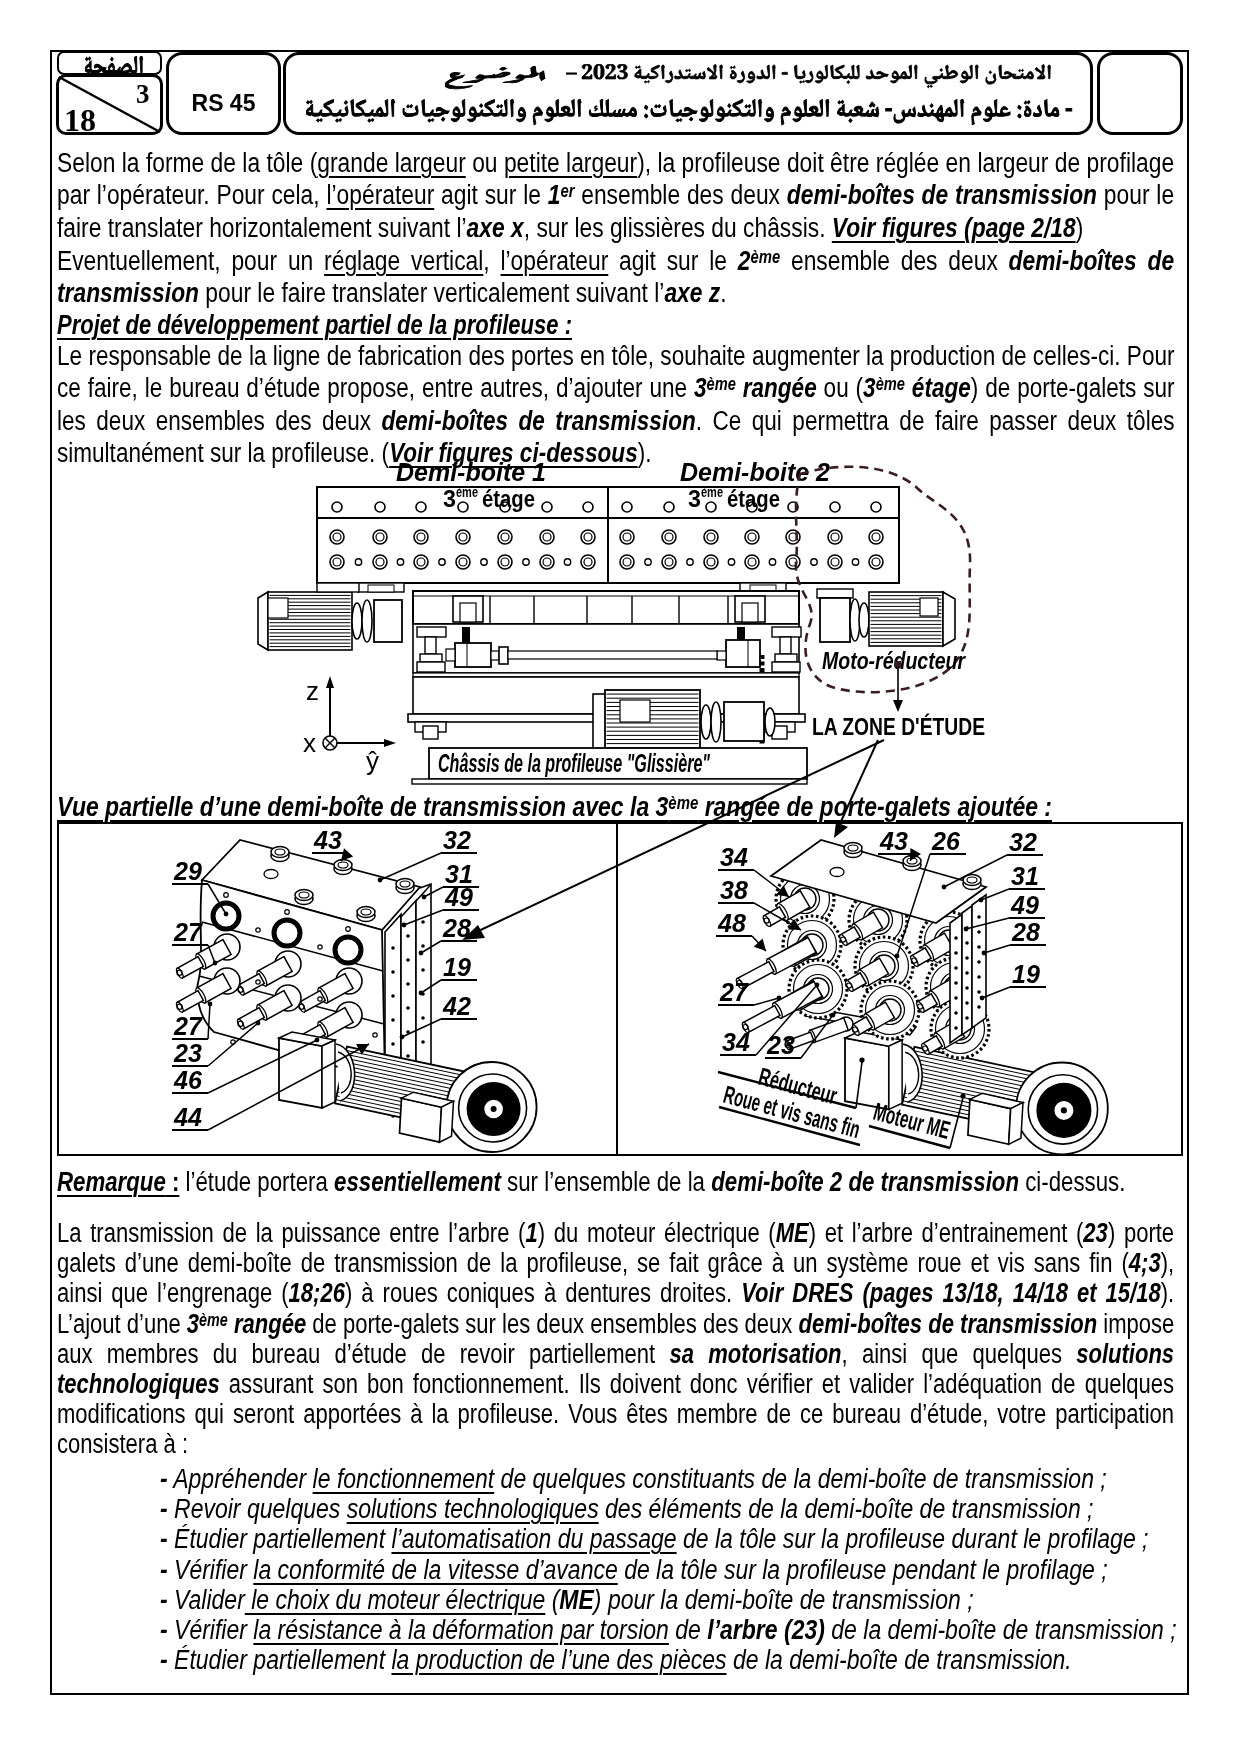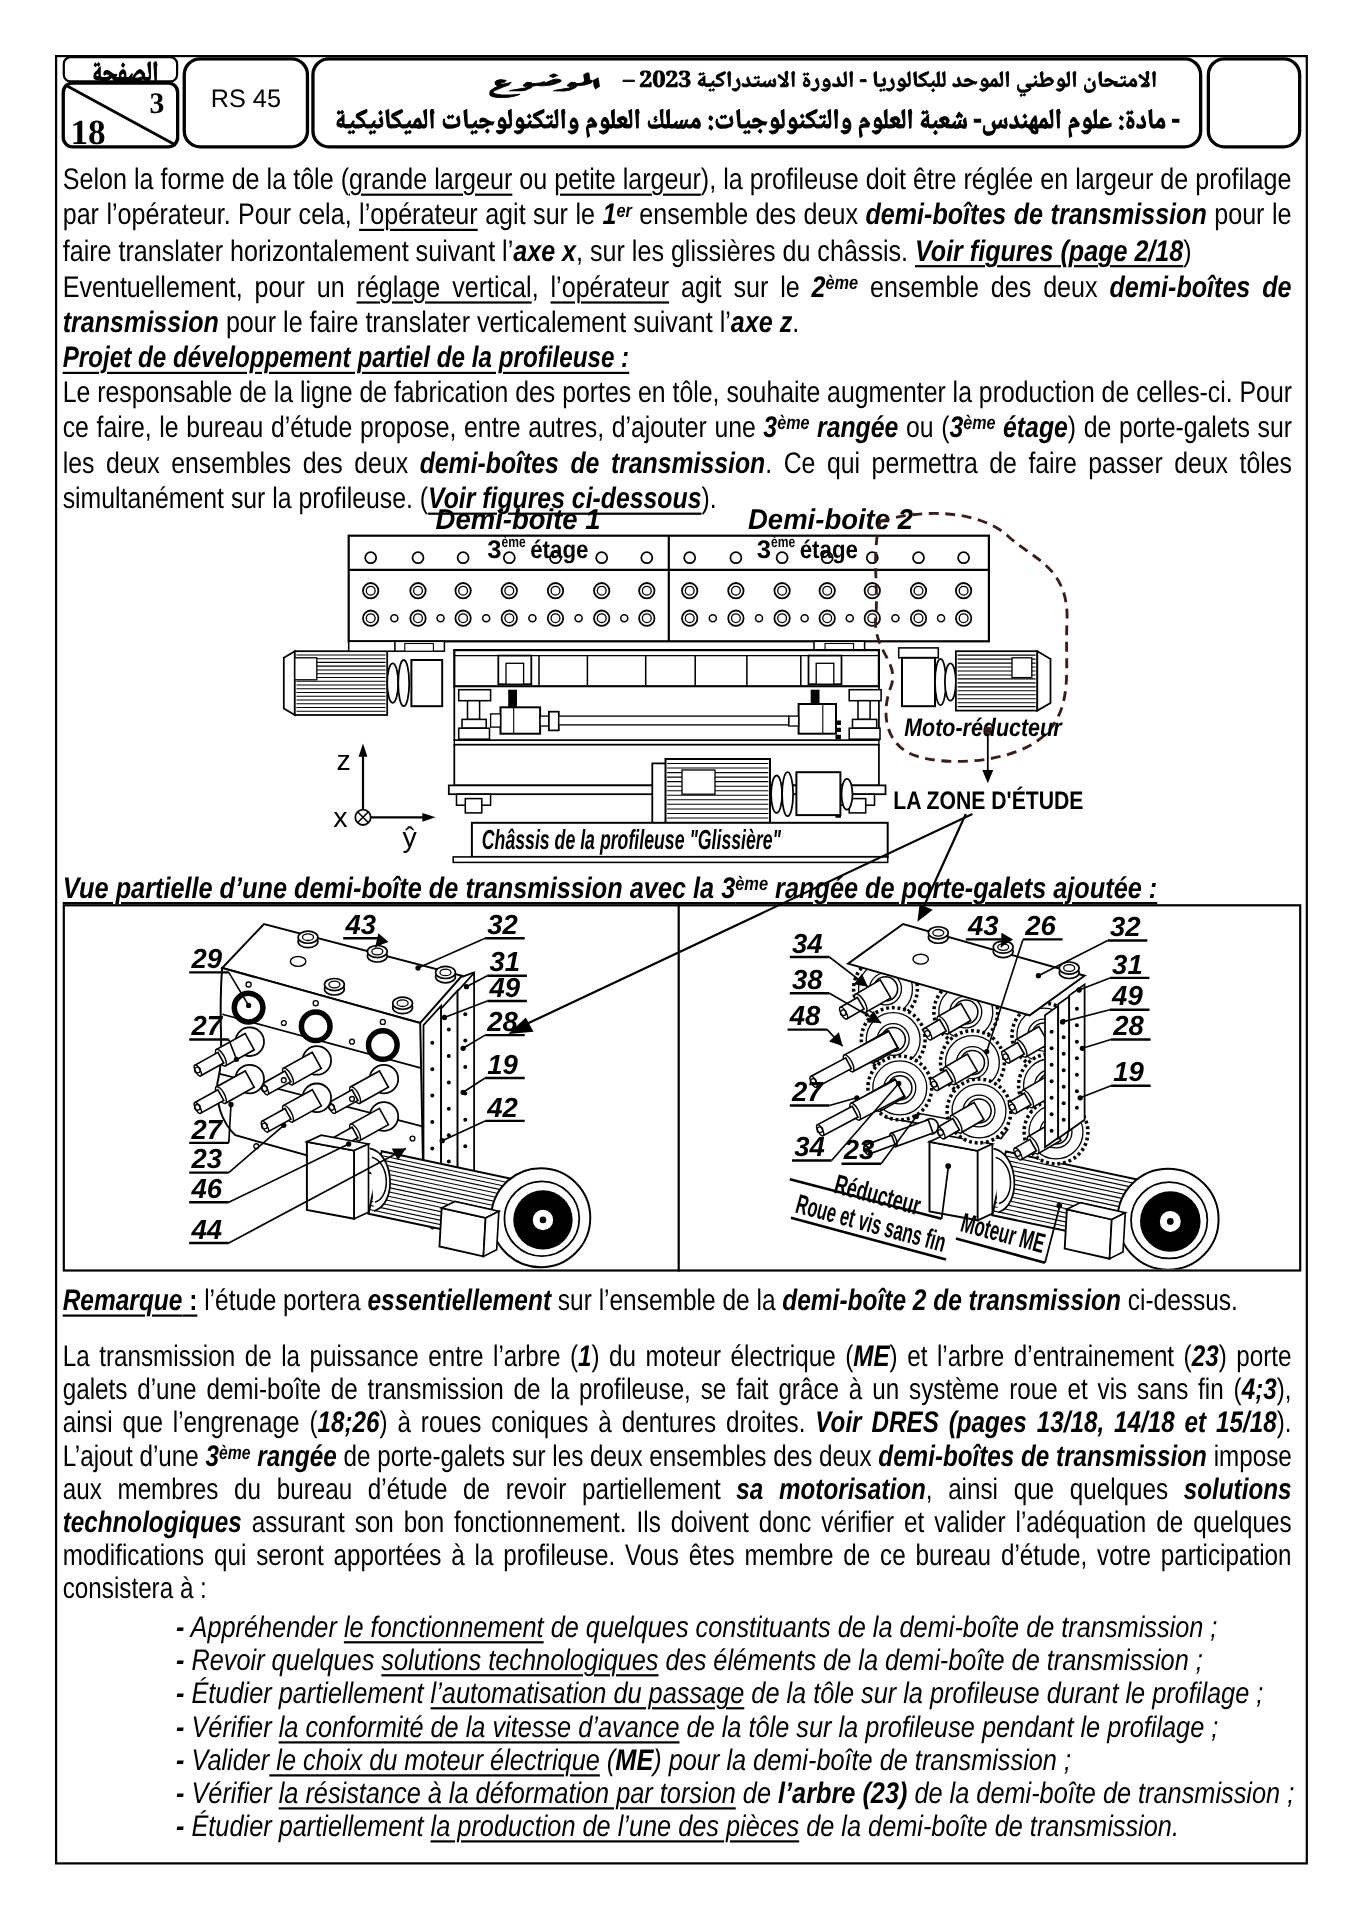--- a/index.html
+++ b/index.html
@@ -19,21 +19,21 @@
 <div class="frame"></div>
 
 <div class="hbox" style="left:57px;top:51px;width:105px;height:24px;border-radius:7px;border-width:2px;"></div>
 <div class="hbox" style="left:56px;top:74px;width:107px;height:61px;border-radius:10px;border-width:3px;"></div>
 <svg class="abs" style="left:56px;top:74px;" width="107" height="61">
     <line x1="3" y1="3" x2="104" y2="58" stroke="#000" stroke-width="2.5"></line>
   </svg>
 <div class="abs" style="left:136px;top:79px;font-weight:bold;font-size:27px;font-family:'Liberation Serif',serif;">3</div>
 <div class="abs" style="left:64px;top:102px;font-weight:bold;font-size:32px;font-family:'Liberation Serif',serif;">18</div>
 <div class="hbox" style="left:166px;top:52px;width:115px;height:83px;"></div>
-<div class="abs" style="left:166px;top:76px;width:115px;text-align:center;font-weight:normal;font-size:23px;">RS 45</div>
+<div class="abs" style="left:166px;top:90px;width:115px;text-align:center;font-weight:bold;font-size:23px;">RS 45</div>
 <div class="hbox" style="left:283px;top:52px;width:810px;height:83px;"></div>
 <div class="hbox" style="left:1097px;top:52px;width:86px;height:83px;"></div>
 <svg class="abs" style="left:566px;top:64px;" width="487" height="26" viewBox="0 0 487 26">
     <path d="M1718,103 1712,110 1718,115 1723,108Z M1731,101 1725,108 1732,113 1737,107Z M1113,81 1107,88 1113,93 1118,88 1118,86Z M371,87 379,92 383,86 378,81Z M1338,80 1331,88 1337,94 1339,94 1345,87Z M1120,86 1127,91 1132,85 1127,80Z M385,86 391,91 396,86 396,84 391,80Z M2034,46 2030,48 2025,54 2026,64 2033,77 2023,84 2015,86 2004,86 2000,84 1995,76 1995,63 1992,64 1990,81 1993,90 1998,95 2003,97 2015,97 2026,93 2033,87 2038,76Z M0,43 0,49 51,49 51,43Z M1024,41 1024,50 1050,50 1049,40Z M881,36 876,36 869,42 865,51 865,65 869,70 873,72 880,72 889,67 890,69 887,74 879,80 873,82 857,82 857,85 869,92 878,91 885,87 891,80 895,69 895,58 892,48 887,40Z M869,53 873,48 878,47 885,52 889,59 887,61 875,62 869,57Z M1163,34 1157,39 1155,44 1157,51 1166,65 1164,72 1154,80 1136,80 1135,84 1146,91 1152,91 1162,86 1167,80 1170,72 1171,59Z M839,34 833,39 831,43 832,49 842,67 839,73 830,80 811,81 812,85 822,91 831,90 839,85 846,71 846,56Z M499,34 493,39 491,43 492,49 502,67 499,73 490,80 471,81 472,85 482,91 491,90 499,85 506,71 506,56Z M2011,33 2005,41 2012,47 2018,40Z M785,32 785,39 787,42 779,53 779,65 783,70 787,72 799,71 803,68 807,60 807,48 804,42 796,34 791,31Z M791,44 799,52 802,59 800,61 789,62 785,58 785,53Z M1423,67 1425,70 1430,72 1442,72 1455,67 1465,71 1485,71 1512,59 1523,60 1528,50 1521,50 1510,47 1491,36 1482,36 1477,38 1473,43 1475,51 1480,48 1489,47 1500,53 1500,56 1485,60 1465,60 1459,56 1455,48 1449,28 1443,34 1443,41 1450,60 1435,61 1425,57 1423,61Z M515,62 516,69 522,72 535,72 547,67 550,67 557,71 570,71 578,69 583,65 593,71 601,71 608,69 615,72 626,72 634,67 640,70 650,72 657,71 660,62 660,53 656,35 648,42 649,50 655,61 653,62 637,58 636,55 640,44 636,43 632,46 628,58 623,61 614,60 618,48 615,47 604,59 589,59 586,56 588,53 589,46 583,47 580,54 575,59 557,60 550,54 541,28 536,32 535,40 539,51 543,57 542,60 527,61 518,57Z M2151,26 2145,33 2151,38 2156,31Z M572,26 566,33 573,38 578,32Z M2164,25 2158,31 2164,37 2169,30Z M580,32 586,37 591,30 586,25 580,30Z M1778,22 1772,30 1779,36 1785,28Z M784,11 778,18 784,23 789,18 789,16Z M791,16 797,22 803,15 798,10Z M328,17 335,22 341,15 346,20 348,20 353,14 348,9 340,16 334,10Z M2294,5 2288,6 2284,10 2288,55 2288,71 2294,70 2295,19 2297,18Z M2053,10 2052,20 2056,57 2058,64 2065,70 2089,71 2102,66 2112,59 2116,60 2117,65 2121,69 2129,71 2148,71 2156,69 2161,65 2171,71 2179,71 2185,67 2188,67 2197,71 2211,72 2215,67 2216,55 2214,49 2209,40 2203,36 2197,37 2192,42 2185,55 2178,60 2171,60 2164,57 2168,49 2167,46 2163,46 2156,57 2153,59 2128,60 2125,58 2130,56 2133,50 2117,48 2098,37 2087,36 2082,38 2078,43 2078,48 2080,51 2088,47 2094,47 2105,53 2105,56 2088,60 2069,60 2064,56 2063,5Z M2197,48 2201,47 2204,50 2207,56 2206,62 2191,57Z M1951,5 1947,5 1941,9 1945,71 1951,70 1951,20 1954,17Z M1925,5 1914,11 1921,48 1921,58 1916,60 1906,59 1903,46 1898,38 1892,34 1887,34 1882,38 1877,46 1875,57 1876,62 1881,68 1885,70 1899,72 1893,78 1887,81 1868,82 1868,85 1880,92 1891,90 1900,83 1905,72 1918,71 1923,68 1926,62Z M1880,50 1886,45 1893,47 1896,50 1899,60 1889,60 1882,57 1880,54Z M1857,47 1855,42 1848,35 1841,31 1833,31 1828,33 1813,47 1810,26 1810,19 1813,17 1809,5 1803,7 1800,11 1800,20 1807,49 1807,55 1803,60 1785,59 1784,53 1786,46 1780,47 1776,55 1768,60 1741,60 1738,66 1738,70 1755,81 1747,84 1733,86 1718,86 1711,83 1707,77 1706,71 1708,64 1704,63 1702,70 1702,83 1705,90 1713,96 1735,96 1748,92 1759,84 1760,77 1753,72 1770,71 1775,69 1779,64 1790,71 1811,71 1832,68 1842,65 1849,61 1854,56Z M1849,54 1822,60 1811,59 1821,48 1833,42 1840,43 1843,45Z M1662,5 1656,6 1652,10 1656,55 1656,71 1662,70 1663,19 1665,18Z M1637,5 1627,10 1626,16 1633,51 1632,58 1627,60 1621,60 1616,55 1609,38 1605,36 1599,38 1593,43 1585,60 1576,59 1574,48 1569,39 1565,35 1557,34 1553,37 1547,47 1546,61 1547,64 1553,69 1569,72 1565,77 1560,80 1552,82 1539,81 1538,84 1550,92 1555,92 1565,88 1572,80 1575,72 1585,71 1591,68 1605,72 1613,71 1615,68 1620,71 1632,70 1635,67 1638,60Z M1605,46 1608,61 1599,60 1593,57 1592,55 1597,50Z M1551,49 1556,45 1562,46 1567,51 1569,55 1569,60 1559,60 1554,58 1550,53Z M1254,11 1259,60 1262,66 1270,71 1292,70 1307,64 1317,71 1331,70 1337,64 1348,71 1356,71 1362,68 1370,71 1382,71 1387,68 1390,62 1389,5 1378,11 1386,55 1385,58 1380,60 1371,60 1365,57 1365,5 1354,11 1360,57 1355,60 1343,59 1342,53 1344,46 1338,47 1334,55 1329,59 1314,59 1310,56 1310,52 1305,43 1296,35 1288,31 1286,28 1315,17 1319,12 1318,5 1297,13 1279,22 1276,27 1277,32 1282,37 1293,43 1304,53 1304,57 1291,60 1271,60 1267,57 1265,5Z M1238,5 1228,11 1235,53 1234,58 1229,60 1219,59 1218,50 1213,40 1206,34 1199,35 1191,45 1189,52 1189,61 1191,65 1196,69 1212,73 1208,77 1200,81 1182,81 1181,84 1187,89 1194,92 1202,91 1208,88 1214,82 1219,71 1231,71 1237,67 1240,58Z M1194,49 1199,45 1205,46 1210,51 1213,57 1212,60 1203,60 1197,58 1194,55Z M1084,10 1083,20 1087,57 1089,64 1094,69 1099,71 1112,71 1130,66 1134,55 1130,32 1124,35 1121,40 1122,45 1128,56 1126,58 1114,60 1100,60 1095,56 1094,5Z M989,5 983,6 979,10 983,55 983,71 989,70 990,19 992,18Z M963,5 953,11 960,53 959,58 954,60 946,60 941,56 936,46 931,28 927,30 925,33 925,42 932,60 916,61 906,58 905,68 908,71 924,72 937,67 947,71 956,71 962,67 965,58Z M739,5 735,5 729,9 733,71 739,70 739,20 742,17Z M463,5 457,6 453,11 458,71 463,70 464,66 464,20 467,17Z M443,7 441,5 428,10 406,21 404,26 404,37 410,40 412,39 423,46 432,56 429,58 419,60 398,60 391,57 395,49 394,46 390,46 383,57 380,59 359,59 355,57 355,24 348,28 345,31 345,34 336,40 329,47 325,58 329,63 342,68 347,68 349,63 352,63 353,67 360,71 380,70 388,65 398,71 412,71 428,67 434,62 436,58 436,51 432,44 425,37 409,29 429,22 441,16 443,13Z M349,57 337,55 332,51 346,43 349,50Z M2265,3 2258,5 2255,10 2258,26 2256,40 2231,17 2229,17 2225,22 2225,27 2230,33 2238,35 2254,48 2243,60 2236,63 2235,72 2263,72 2268,70 2270,65 2270,59 2261,47 2266,35 2266,17 2269,15Z M2263,61 2248,61 2258,52 2261,55Z M710,3 706,3 700,8 700,17 703,30 703,37 701,41 677,18 674,17 670,21 671,30 687,38 698,49 685,62 681,62 680,72 708,72 712,70 714,66 715,60 707,49 707,43 709,40 711,30 710,18 713,15Z M709,60 702,62 693,61 702,52Z M254,2 247,6 244,11 244,15 250,21 257,20 257,14 260,8 267,6 272,9 274,13 274,23 272,27 267,32 255,33 255,38 270,40 275,45 277,52 275,61 270,66 261,67 256,65 252,60 251,54 247,55 244,58 244,65 253,72 276,72 284,68 288,64 291,57 291,48 288,42 275,34 286,26 289,16 288,11 282,4 277,2Z M195,4 191,7 189,11 189,17 193,22 201,23 202,13 204,9 209,6 212,6 217,10 219,18 216,31 211,39 188,63 188,72 235,72 235,52 230,52 228,58 222,62 198,61 226,33 231,26 233,20 233,14 231,9 226,4 217,1 204,1Z M83,4 79,7 77,11 77,17 81,22 89,23 90,13 92,9 97,6 100,6 105,10 107,18 104,31 99,39 76,63 76,72 123,72 123,52 118,52 116,58 110,62 86,61 114,33 119,26 121,20 121,14 119,9 114,4 105,1 92,1Z M155,0 146,2 138,9 133,23 132,42 134,55 140,67 147,72 162,73 169,70 177,60 180,50 181,33 179,19 173,7 166,2Z M155,6 158,6 162,9 166,25 165,56 163,63 159,67 154,67 150,63 147,49 148,17 151,9Z" transform="scale(0.21096,0.20690)" fill="#000" fill-rule="evenodd" stroke="#000" stroke-width="4"></path>
   </svg>
 <svg class="abs" style="left:445px;top:66px;" width="102" height="25" viewBox="0 0 102 25">
     <path d="M24,37 17,41 13,50 14,64 19,72 11,81 3,96 0,106 0,114 2,121 9,129 21,133 32,133 49,128 57,123 64,116 64,114 48,118 26,118 13,113 7,107 7,101 10,96 29,76 40,67 45,53 31,61 26,60 22,56 23,51 28,53 31,52 35,40Z M153,39 148,35 142,35 138,37 118,57 115,56 117,53 117,49 109,55 99,57 92,57 89,53 83,51 80,54 74,66 74,70 77,73 85,75 77,81 46,94 44,97 70,97 76,94 88,82 92,72 106,68 108,70 117,70 131,66 139,62 150,51 153,46Z M142,50 134,54 127,54 136,47 139,47Z M233,30 225,41 226,69 229,84 236,73Z M139,7 136,9 130,18 137,25 146,14Z M213,0 211,0 204,12 206,44 201,54 192,57 187,57 184,53 178,51 175,54 169,66 169,70 172,73 180,75 172,81 141,94 139,97 161,98 171,94 183,82 188,70 204,66 211,62 217,56 221,46 220,41 213,39 215,37Z" transform="scale(0.42194,0.17164)" fill="#000" fill-rule="evenodd" stroke="#000" stroke-width="4"></path>
   </svg>
 <svg class="abs" style="left:306px;top:99px;" width="768" height="28" viewBox="0 0 768 28">
     <path d="M1595,84 1603,89 1607,83 1602,78Z M532,78 526,85 532,90 537,85 537,83Z M273,78 267,85 273,90 278,85 278,83Z M134,78 128,85 134,90 139,85 139,83Z M45,84 53,89 57,83 52,78Z M2347,77 2340,85 2346,91 2348,91 2354,84Z M1609,83 1615,88 1620,83 1620,81 1615,77Z M539,83 546,88 551,82 546,77Z M280,83 287,88 292,82 287,77Z M141,83 148,88 153,82 148,77Z M59,83 65,88 70,83 70,81 65,77Z M1660,72 1653,80 1661,86 1667,79Z M591,72 584,80 590,86 592,86 598,79Z M3072,60 3068,68 3076,74 3079,73 3083,66 3082,64 3075,59Z M1465,59 1463,60 1459,68 1468,75 1473,68 1473,65Z M3276,37 3276,47 3301,47 3301,37Z M2499,37 2499,47 2524,47 2524,37Z M1996,33 1988,41 1985,49 1985,61 1987,65 1993,69 2001,69 2009,64 2010,67 2003,75 1997,78 1978,78 1977,81 1989,89 1998,88 2004,85 2012,76 2015,67 2015,53 2011,42 2004,34Z M1989,51 1992,46 1998,44 2006,50 2009,56 2007,58 1995,59 1990,55Z M932,33 927,33 920,39 916,48 916,62 920,67 924,69 931,69 940,64 941,66 938,71 930,77 924,79 908,79 908,82 920,89 929,88 936,84 942,77 946,66 946,55 943,45 938,37Z M920,50 924,45 929,44 936,49 940,56 938,58 926,59 920,54Z M2624,32 2617,37 2616,43 2623,58 2619,59 2605,55 2604,51 2607,41 2604,40 2601,41 2595,56 2592,58 2582,58 2580,56 2578,43 2573,46 2569,52 2569,58 2577,74 2571,79 2564,82 2549,83 2544,81 2541,78 2539,72 2540,61 2537,60 2534,75 2535,82 2538,88 2547,94 2559,94 2570,90 2578,83 2583,69 2597,68 2601,64 2612,68 2624,69 2628,58Z M2891,31 2885,32 2877,41 2876,48 2878,49 2884,43 2888,42 2899,53 2882,55 2875,57 2873,59 2870,66 2872,101 2881,97 2876,73 2877,67 2891,64 2907,63 2910,55 2910,52 2902,44 2897,36Z M2069,31 2066,31 2060,35 2053,47 2058,48 2061,44 2067,42 2072,46 2077,53 2061,55 2052,58 2048,70 2051,101 2055,100 2060,96 2055,74 2055,67 2070,64 2085,64 2089,52 2080,43 2075,35Z M1000,31 993,33 986,42 984,47 988,49 993,43 997,42 1008,53 992,55 983,58 979,68 983,101 989,98 991,95 985,70 986,67 1001,64 1016,64 1020,54 1008,38Z M3103,29 3103,36 3105,39 3097,50 3097,62 3101,67 3105,69 3117,68 3121,65 3125,57 3125,45 3122,39 3114,31 3109,28Z M3109,41 3117,49 3120,56 3118,58 3107,59 3103,55 3103,50Z M1251,27 1246,30 1244,36 1247,39 1254,40 1249,44 1243,45 1248,46 1255,41 1255,37 1249,36 1248,32 1254,30Z M1549,26 1541,32 1541,39 1547,49 1546,52 1539,55 1524,58 1503,57 1494,50 1492,37 1489,37 1487,44 1487,52 1490,60 1496,66 1504,69 1527,68 1548,61 1553,49Z M479,26 475,28 471,33 471,38 476,46 477,52 470,55 454,58 434,57 425,51 423,47 423,37 419,38 418,42 418,54 421,61 428,67 435,69 457,68 477,62 480,60 483,52 483,43Z M3161,25 3155,29 3153,36 3165,55 3156,58 3147,58 3138,54 3135,63 3139,68 3156,69 3166,66 3168,64 3170,58 3170,50Z M3073,25 3068,34 3078,41 3083,32Z M1465,25 1463,26 1459,35 1468,41 1472,36 1473,31Z M1898,23 1892,30 1898,35 1903,30 1903,28Z M1509,23 1503,30 1510,35 1515,29Z M828,23 822,30 829,35 834,29Z M440,23 434,30 440,35 445,30 445,28Z M1905,28 1911,34 1917,27 1912,22Z M1517,29 1523,34 1528,27 1523,22 1517,27Z M836,29 842,34 847,27 842,22 836,27Z M447,28 453,34 459,27 454,22Z M2291,52 2291,57 2302,64 2312,65 2316,58 2319,65 2326,68 2340,67 2346,61 2350,65 2357,68 2372,67 2383,62 2392,67 2409,68 2417,66 2423,69 2434,69 2438,68 2440,65 2453,68 2465,69 2469,57 2465,32 2462,33 2456,41 2461,59 2446,55 2445,50 2448,41 2441,42 2436,56 2432,58 2422,57 2426,48 2426,45 2424,44 2413,56 2410,57 2393,55 2400,45 2400,39 2394,31 2388,28 2379,28 2368,32 2363,38 2364,44 2368,45 2377,55 2374,57 2352,56 2350,54 2354,44 2348,43 2340,55 2335,57 2328,57 2320,53 2320,21 2312,26 2311,31 2300,38 2295,43Z M2298,48 2309,41 2313,42 2315,51 2314,54 2310,54 2300,51Z M2375,40 2381,38 2388,39 2391,43 2390,48 2385,53Z M2434,20 2428,27 2434,32 2439,27 2439,25Z M2697,19 2690,27 2697,33 2703,27 2703,25Z M2441,25 2448,31 2453,24 2448,19Z M1824,19 1818,27 1825,33 1831,26Z M755,19 748,27 755,33 761,27 761,25Z M2440,12 2435,17 2441,22 2445,17Z M3102,8 3096,15 3102,20 3107,15 3107,13Z M3109,13 3115,19 3121,12 3116,7Z M2299,7 2293,14 2300,19 2305,13Z M172,7 165,15 172,21 178,15 178,13Z M8,7 2,14 9,19 14,13Z M2307,13 2313,18 2318,11 2313,6 2307,11Z M16,13 22,18 27,11 22,6 16,11Z M3183,8 3187,51 3191,63 3199,68 3208,68 3215,64 3233,69 3242,68 3246,61 3244,46 3238,36 3233,33 3227,34 3221,40 3216,50 3210,56 3200,57 3196,54 3194,2Z M3227,45 3230,44 3234,47 3237,54 3235,59 3223,56 3221,54Z M3035,51 3020,56 3007,56 3001,49 3001,43 3009,40 3016,40 3021,42 3025,39 3016,31 3007,30 3000,35 2995,43 2994,57 2980,56 2977,53 2978,2 2968,7 2967,13 2973,54 2968,57 2958,56 2957,47 2952,37 2945,31 2938,32 2930,42 2928,49 2928,58 2930,62 2935,66 2951,70 2942,77 2934,79 2921,78 2920,81 2930,88 2941,88 2947,85 2953,79 2958,68 2968,68 2975,65 2983,68 3004,68 3025,65 3035,61Z M2933,46 2938,42 2944,43 2949,48 2952,54 2951,57 2942,57 2936,55 2933,52Z M2832,2 2828,2 2824,4 2822,7 2826,68 2832,67 2832,17 2836,14Z M2806,2 2795,8 2803,52 2800,56 2789,56 2782,44 2780,37 2775,33 2767,36 2762,41 2758,48 2756,56 2745,58 2740,57 2744,51 2744,42 2741,26 2737,25 2726,38 2718,57 2708,57 2701,54 2705,46 2704,43 2700,43 2697,46 2694,53 2690,56 2679,57 2673,52 2670,46 2664,25 2659,28 2657,33 2659,43 2665,54 2664,57 2649,58 2640,54 2637,63 2641,68 2644,69 2657,69 2670,64 2680,68 2688,68 2694,66 2698,61 2702,65 2714,69 2715,72 2717,71 2724,84 2736,89 2743,88 2746,86 2749,79 2747,68 2763,66 2774,69 2782,69 2785,65 2790,68 2802,67 2807,59Z M2727,68 2731,68 2738,71 2743,79 2737,80 2731,78 2726,72Z M2762,52 2770,45 2776,45 2778,58 2769,57 2763,54Z M2734,38 2739,52 2731,57 2725,56 2727,49Z M2251,2 2245,3 2241,7 2245,52 2245,68 2251,67 2252,16 2254,15Z M2226,2 2216,7 2215,13 2222,48 2221,55 2216,57 2200,55 2207,45 2207,39 2201,31 2195,28 2186,28 2175,32 2170,38 2171,44 2175,45 2184,55 2181,57 2162,57 2157,55 2157,2 2147,7 2146,15 2152,54 2147,57 2137,56 2135,45 2130,36 2126,32 2118,31 2114,34 2108,44 2107,58 2108,61 2114,66 2130,69 2126,74 2121,77 2113,79 2100,78 2099,81 2111,89 2116,89 2126,85 2133,77 2136,69 2147,68 2154,65 2161,68 2174,68 2185,65 2190,62 2199,67 2204,68 2221,67 2224,64 2227,57Z M2112,46 2117,42 2123,43 2128,48 2130,52 2130,57 2120,57 2115,55 2111,50Z M2182,40 2188,38 2195,39 2198,43 2197,48 2192,53Z M1961,2 1955,3 1951,7 1955,52 1955,68 1961,67 1962,16 1964,15Z M1935,2 1925,8 1932,50 1931,55 1918,57 1913,55 1912,52 1915,46 1914,43 1910,43 1904,53 1898,57 1881,57 1874,53 1873,47 1867,38 1860,32 1852,28 1850,25 1879,14 1883,9 1883,4 1881,2 1844,18 1840,23 1840,28 1842,31 1862,44 1867,49 1868,54 1855,57 1831,56 1829,52 1833,44 1827,43 1819,55 1814,57 1804,56 1803,47 1798,37 1793,32 1786,31 1779,37 1776,42 1774,49 1774,58 1776,62 1781,66 1797,70 1788,77 1780,79 1767,78 1766,81 1776,88 1787,88 1793,85 1799,79 1804,68 1819,67 1825,61 1829,65 1836,68 1856,67 1870,61 1881,68 1900,67 1908,61 1912,65 1919,68 1931,67 1934,64 1937,55Z M1779,46 1784,42 1790,43 1795,48 1798,54 1797,57 1788,57 1782,55 1779,52Z M1753,2 1743,7 1742,11 1750,54 1744,57 1734,56 1731,43 1726,35 1720,31 1715,31 1710,35 1705,43 1703,54 1704,59 1709,65 1713,67 1727,69 1721,75 1715,78 1696,79 1696,82 1708,89 1719,87 1728,80 1733,69 1745,68 1751,65 1754,58Z M1708,47 1714,42 1721,44 1724,47 1727,57 1717,57 1710,54 1708,51Z M1568,8 1574,59 1578,65 1585,68 1604,67 1612,62 1622,68 1642,68 1649,66 1669,56 1681,57 1686,47 1673,46 1663,42 1651,34 1640,33 1636,34 1631,39 1631,46 1633,48 1641,44 1647,44 1659,51 1657,53 1643,57 1622,57 1615,54 1619,46 1618,43 1614,43 1606,55 1601,57 1586,57 1582,55 1580,40 1579,2Z M1182,2 1178,2 1174,4 1172,7 1176,68 1182,67 1182,17 1186,14Z M1156,2 1145,8 1152,45 1152,55 1147,57 1131,55 1137,47 1138,40 1136,35 1126,28 1117,28 1110,30 1103,34 1101,37 1101,43 1103,45 1106,45 1115,55 1112,57 1093,57 1088,55 1088,2 1078,7 1077,18 1082,54 1077,57 1068,56 1065,43 1060,35 1054,31 1049,31 1044,35 1039,43 1037,54 1038,59 1043,65 1047,67 1061,69 1052,77 1044,79 1030,79 1030,82 1042,89 1047,89 1058,84 1062,80 1067,69 1078,68 1084,65 1087,65 1092,68 1105,68 1116,65 1121,62 1127,66 1135,68 1152,67 1157,59Z M1042,47 1048,42 1055,44 1058,47 1061,57 1051,57 1044,54 1042,51Z M1111,41 1119,38 1124,38 1128,42 1128,47 1123,53Z M892,2 888,2 882,6 886,68 892,67 892,17 895,14Z M866,2 856,7 855,11 863,54 860,56 848,57 843,55 842,53 844,50 845,43 839,44 836,51 828,57 812,57 805,54 804,48 800,41 793,34 782,28 780,25 791,22 811,13 813,10 812,2 789,11 773,19 771,22 771,29 775,33 790,42 800,53 797,55 786,57 766,57 759,54 763,46 762,43 758,43 755,46 752,53 748,56 735,56 732,43 727,35 721,31 716,31 711,35 706,43 704,54 705,59 710,65 714,67 728,69 719,77 711,79 697,79 697,82 709,89 720,87 729,80 734,69 750,67 756,61 760,65 767,68 786,67 801,61 812,68 831,67 839,62 849,68 861,67 864,65 867,58Z M709,47 715,42 722,44 725,47 728,57 718,57 711,54 709,51Z M684,2 674,7 673,13 680,48 679,55 674,57 664,56 663,47 658,37 651,31 644,32 636,42 634,49 634,58 636,62 641,66 657,70 653,74 645,78 627,78 626,81 632,86 639,89 647,88 653,85 659,79 664,68 676,68 682,64 685,57Z M639,46 644,42 650,43 655,48 658,54 657,57 648,57 642,55 639,52Z M499,8 504,57 507,63 515,68 535,67 543,62 553,68 573,68 600,56 611,57 617,47 604,46 592,41 582,34 570,33 564,36 561,41 563,48 568,45 577,44 587,49 588,53 573,57 552,57 547,55 546,53 548,50 549,43 545,43 535,56 516,57 512,54 510,2Z M378,2 374,2 370,4 368,7 372,68 378,67 378,17 382,14Z M193,8 199,59 203,65 210,68 231,67 246,61 257,68 276,67 284,62 294,68 309,66 320,69 328,69 331,65 336,68 345,68 350,65 353,59 352,2 341,8 349,52 348,55 343,57 337,57 333,54 326,37 321,33 313,36 308,41 304,48 302,56 293,57 288,55 287,53 289,50 290,43 284,44 281,51 273,57 257,57 250,54 249,48 245,41 238,34 227,28 225,25 236,22 256,13 258,10 258,5 255,3 234,11 218,19 216,22 216,29 220,33 235,42 245,53 242,55 231,57 211,57 207,55 205,40 204,2Z M308,52 316,45 322,45 324,58 315,57 309,54Z M181,46 177,28 169,35 169,41 176,53 174,55 165,57 154,57 149,55 148,53 150,50 151,43 145,44 142,51 134,57 118,57 111,54 110,48 106,41 99,34 88,28 86,25 97,22 117,13 119,10 118,2 95,11 79,19 77,22 77,29 81,33 96,42 106,53 103,55 92,57 72,57 65,54 69,46 68,43 64,43 57,54 54,56 33,56 29,53 29,21 21,26 20,31 9,38 4,43 0,52 0,57 5,61 16,65 21,65 25,58 28,65 35,68 54,67 62,62 72,68 86,68 96,66 107,61 118,68 137,67 145,62 155,68 164,68 178,62 181,54Z M7,48 18,41 22,42 24,51 23,54 19,54 9,51Z M1221,53 1224,63 1232,68 1237,69 1254,69 1274,63 1284,68 1294,68 1303,65 1308,68 1318,68 1326,66 1332,69 1343,69 1347,67 1353,69 1362,69 1370,63 1380,68 1388,68 1394,64 1397,64 1406,68 1420,69 1425,61 1425,52 1423,46 1418,37 1412,33 1406,34 1401,39 1394,52 1387,57 1378,57 1373,55 1372,51 1376,40 1373,39 1369,41 1364,55 1361,58 1352,57 1357,41 1350,42 1345,56 1341,58 1331,56 1335,48 1335,45 1333,44 1322,56 1306,56 1304,55 1304,2 1294,7 1293,18 1298,54 1293,57 1279,55 1278,28 1279,0 1268,6 1271,37 1274,52 1273,55 1256,58 1232,57 1227,53 1226,43 1223,43Z M1406,45 1410,44 1413,47 1416,53 1415,59 1400,54Z" transform="scale(0.23198,0.25490)" fill="#000" fill-rule="evenodd" stroke="#000" stroke-width="4"></path>

